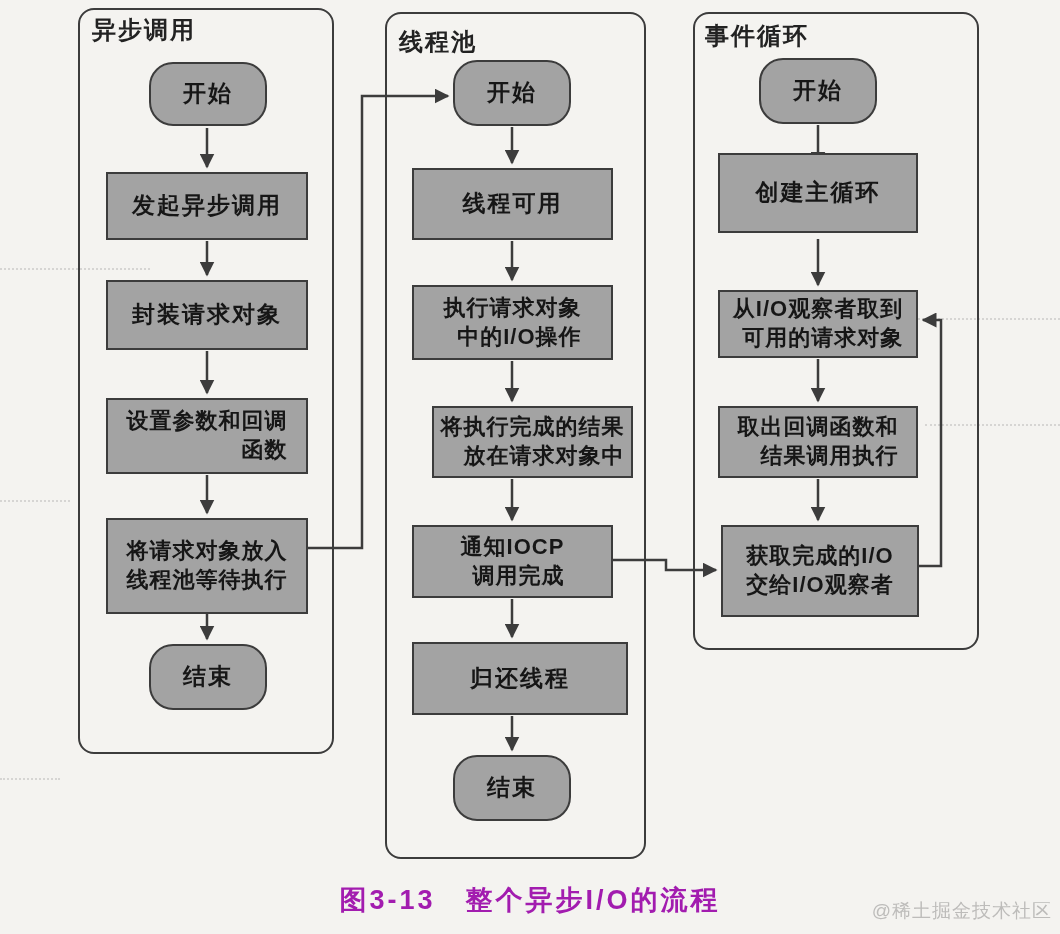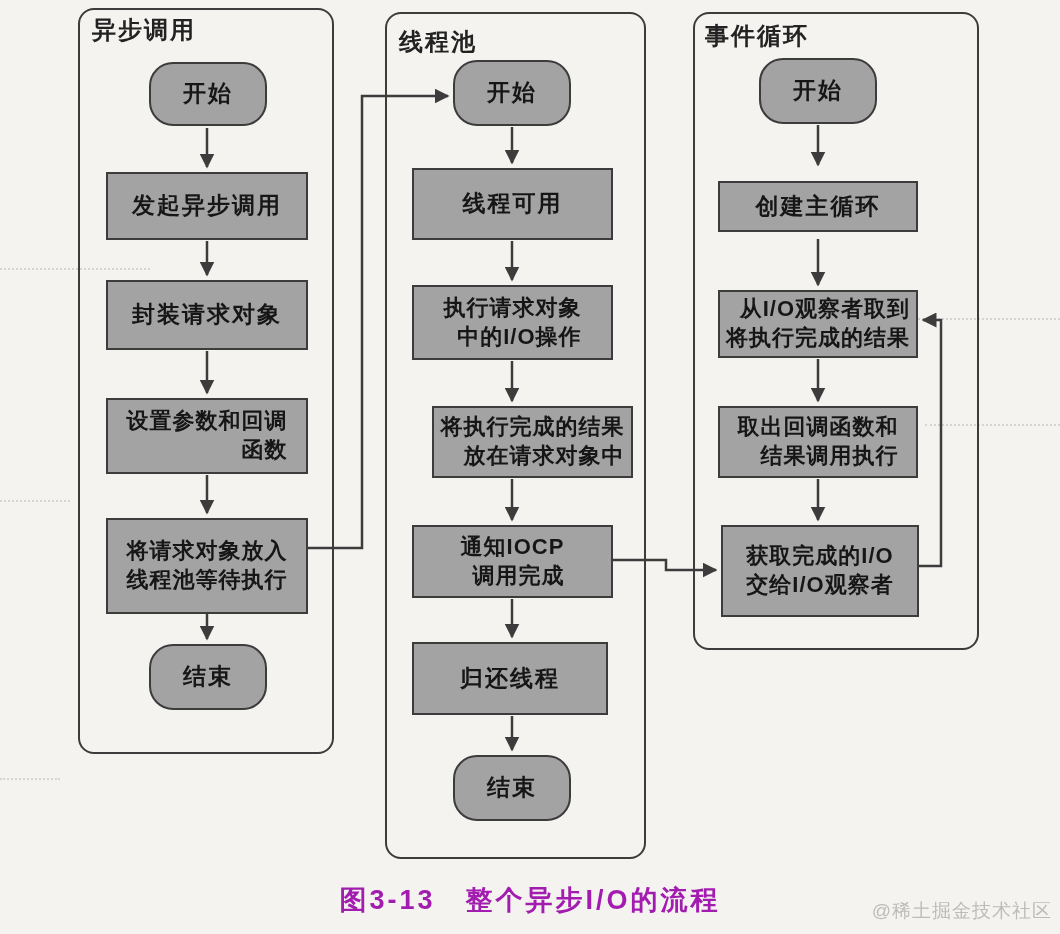--- a/index.html
+++ b/index.html
@@ -128,30 +128,30 @@
   <div class="panel-title" style="left:399px;top:26px;">线程池</div>
 
   <div class="node terminal" style="left:453px;top:60px;width:118px;height:66px;">开始</div>
   <div class="node" style="left:412px;top:168px;width:201px;height:72px;">线程可用</div>
   <div class="node small" style="left:412px;top:285px;width:201px;height:75px;">执行请求对象
 中的I/O操作</div>
   <div class="node small" style="left:432px;top:406px;width:201px;height:72px;">将执行完成的结果
 放在请求对象中</div>
   <div class="node small" style="left:412px;top:525px;width:201px;height:73px;">通知IOCP
 调用完成</div>
-  <div class="node" style="left:412px;top:642px;width:196px;height:73px;">归还线程</div>
+  <div class="node" style="left:412px;top:642px;width:216px;height:73px;">归还线程</div>
   <div class="node terminal" style="left:453px;top:755px;width:118px;height:66px;">结束</div>
 
   <section class="panel" style="left:693px;top:12px;width:282px;height:634px;"></section>
   <div class="panel-title" style="left:705px;top:20px;">事件循环</div>
 
   <div class="node terminal" style="left:759px;top:58px;width:118px;height:66px;">开始</div>
-  <div class="node" style="left:718px;top:181px;width:200px;height:51px;">创建主循环</div>
+  <div class="node" style="left:718px;top:153px;width:200px;height:80px;">创建主循环</div>
   <div class="node small" style="left:718px;top:290px;width:200px;height:68px;">从I/O观察者取到
-将执行完成的结果</div>
+可用的请求对象</div>
   <div class="node small" style="left:718px;top:406px;width:200px;height:72px;">取出回调函数和
 结果调用执行</div>
   <div class="node small" style="left:721px;top:525px;width:198px;height:92px;">获取完成的I/O
 交给I/O观察者</div>
 
   <div class="caption">图3-13　整个异步I/O的流程</div>
   <div class="watermark">@稀土掘金技术社区</div>
 </div>
 
 </body></html>

